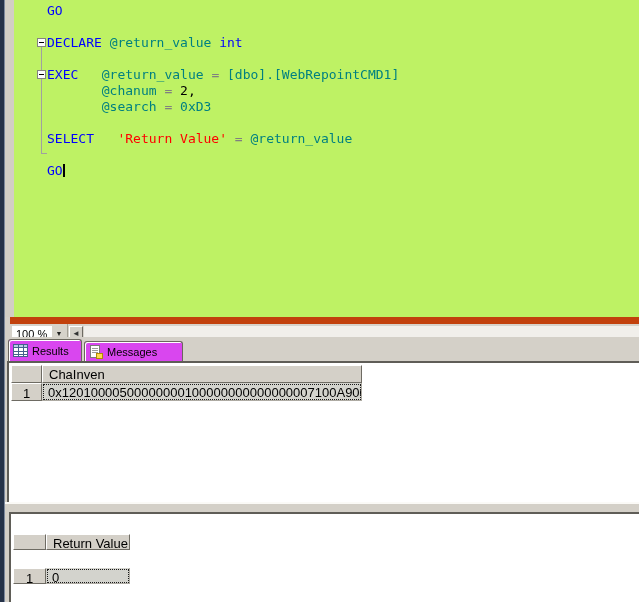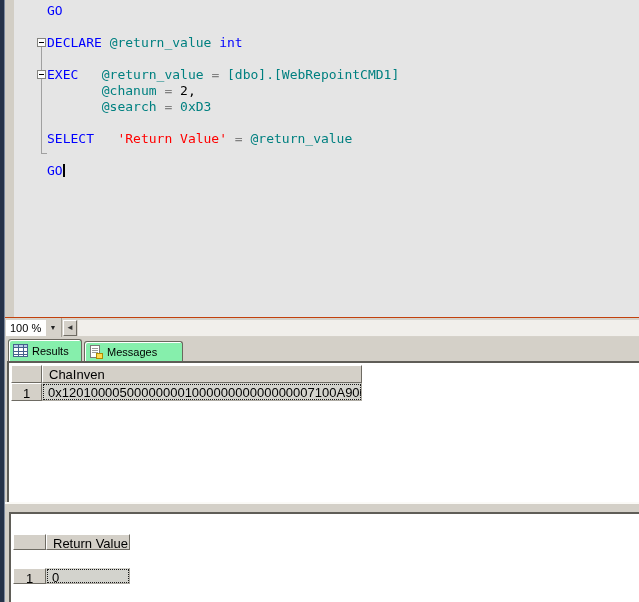--- a/index.html
+++ b/index.html
@@ -4,50 +4,50 @@
 <style>
   html,body{margin:0;padding:0;background:#fff;}
   #root{position:relative;width:639px;height:602px;overflow:hidden;background:#d4d0c8;
         font-family:"Liberation Sans",sans-serif;}
 
   
   #dock-edge{position:absolute;left:0;top:0;width:4px;height:602px;background:#253248;
              border-right:1px solid #7c889c;z-index:50;}
 
   
-  #editor{position:absolute;left:0;top:0;right:0;height:317px;background:#e5e5e5;cursor:text;}
+  #editor{position:absolute;left:0;top:0;right:0;height:317px;background:#bef264;cursor:text;}
   #fold-margin{position:absolute;left:5px;top:0;bottom:0;width:9px;background:#d2cec5;}
   #code{position:absolute;left:47px;top:3px;font-family:"DejaVu Sans Mono","Liberation Mono",monospace;
         font-size:13px;line-height:16px;white-space:pre;color:#000;}
   .code-line{height:16px;}
   .caret{display:inline-block;width:2px;height:13px;background:#000;vertical-align:-2px;}
   .foldbox{position:absolute;left:37px;width:9px;height:9px;background:#fdfdfd;border:1px solid #848480;
            box-sizing:border-box;z-index:5;}
   .foldbox::after{content:"";display:block;width:5px;height:1px;background:#000;margin:3px auto 0;}
   .foldline{position:absolute;left:41px;width:5px;border-left:1px solid #a0a0a0;}
   .foldline.foot{border-bottom:1px solid #a0a0a0;}
 
   
-  #zoombar{position:absolute;left:4px;right:0;top:317px;height:20px;background:#d6d2ca;
-           border-top:1px solid #c2410c;box-sizing:border-box;}
+  #zoombar{position:absolute;left:10px;right:0;top:317px;height:20px;background:#d6d2ca;
+           border-top:7px solid #c2410c;box-sizing:border-box;}
   #zoom-combo{position:absolute;left:2px;top:2px;width:40px;height:16px;background:#fff;
               font-size:11px;line-height:16px;padding-left:4px;box-sizing:border-box;color:#000;}
   #combo-arrow{position:absolute;left:42px;top:2px;width:14px;height:16px;text-align:center;
                font-size:7px;line-height:16px;color:#222;}
   #zoom-sep{position:absolute;left:57px;top:0;bottom:0;width:1px;background:#a39f95;}
   #hscroll-left{position:absolute;left:59px;top:2px;width:14px;height:16px;background:#d4d0c8;
                 border-top:1px solid #fff;border-left:1px solid #fff;
                 border-right:1px solid #6e6b63;border-bottom:1px solid #6e6b63;
                 font-size:8px;line-height:14px;text-align:center;color:#333;box-sizing:border-box;}
   #hscroll-track{position:absolute;left:74px;right:0;top:2px;height:16px;background:#f1efeb;}
 
   
   #tabstrip{position:absolute;left:4px;right:0;top:337px;height:24px;background:#d4d0c8;}
   .tab{position:absolute;bottom:0;display:flex;align-items:center;gap:4px;
-       background:#86efac;border:1px solid #6b675e;border-bottom:none;border-radius:3px 3px 0 0;
+       background:#d946ef;border:1px solid #6b675e;border-bottom:none;border-radius:3px 3px 0 0;
        box-shadow:inset 1px 1px 0 #ffffff;padding:0 14px 0 4px;font-size:11px;color:#000;
        box-sizing:border-box;}
   .tab .ticon{display:inline-block;line-height:0;}
   #tab-results{left:4px;height:22px;width:74px;z-index:2;}
   #tab-messages{left:80px;height:20px;width:99px;z-index:1;}
 
   
   .gridpanel{position:absolute;background:#fff;border-top:2px solid #5f5d57;box-sizing:border-box;}
   #grid1{left:7px;right:0;top:361px;height:141px;border-left:2px solid #5f5d57;}
   #grid2{left:9px;right:0;top:512px;height:90px;border-left:2px solid #5f5d57;}

